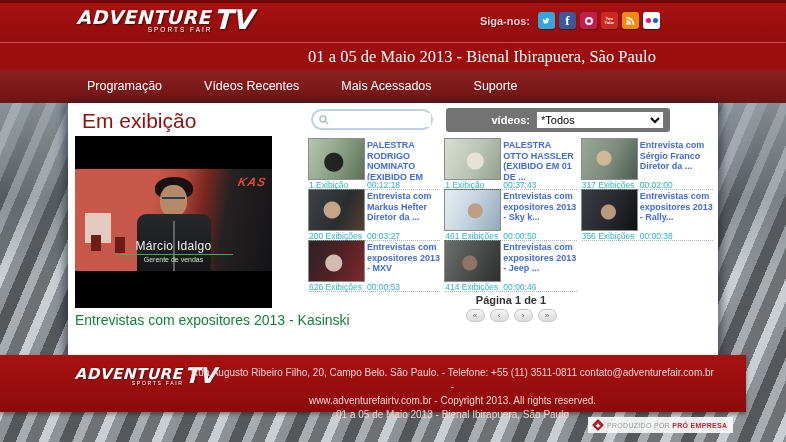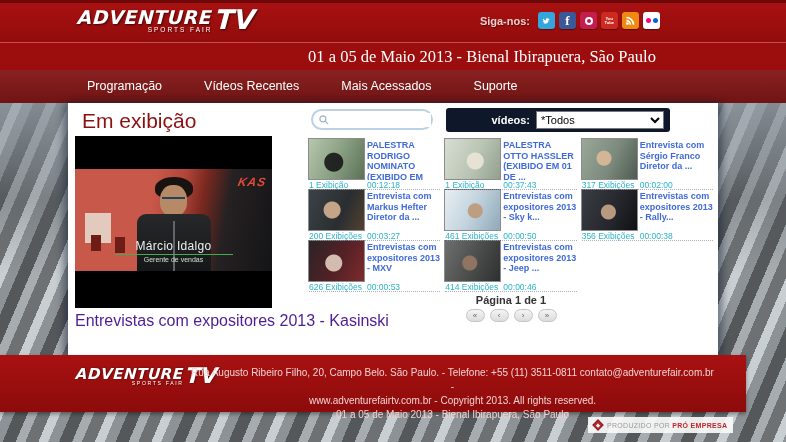--- a/index.html
+++ b/index.html
@@ -46,21 +46,21 @@
   .navbar { position:absolute; top:70px; left:0; right:0; height:33px;
     background:linear-gradient(180deg,#8a2121,#6f1414); display:flex; align-items:center; padding-left:66px; }
   .nav-item { color:#fff; font-size:12.5px; padding:0 21px; line-height:33px; cursor:pointer; }
   
   .page { position:absolute; left:68px; top:103px; width:650px; height:252px; background:#fff;
     box-shadow:-5px 0 7px rgba(20,30,50,.45), 5px 0 7px rgba(20,30,50,.45); }
   .section-title { position:absolute; left:14px; top:6px; font-size:21px; color:#8c1010; }
   .searchbar { position:absolute; left:243px; top:6px; width:122px; height:21px;
     border:2px solid #b9d2e6; border-radius:13px; background:#fff; display:flex; align-items:center; padding-left:5px; }
   .searchbar input { border:none; outline:none; flex:1; height:14px; font-size:10px; min-width:0; }
-  .filterbox { position:absolute; left:378px; top:5px; width:224px; height:24px; background:#0f172a;
+  .filterbox { position:absolute; left:378px; top:5px; width:224px; height:24px; background:#737373;
     border-radius:3px; display:flex; align-items:center; justify-content:flex-end; padding-right:6px; gap:6px; }
   .filter-label { color:#fff; font-weight:bold; font-size:11px; }
   .filterbox select { width:128px; height:18px; font-size:11px; border:1px solid #777; background:#fff; }
   
   .player { position:absolute; left:7px; top:33px; width:197px; height:172px; background:#000; }
   .scene { position:absolute; left:0; right:0; top:33px; height:102px;
     background:linear-gradient(100deg,#c7584a 0 38%, #b1453a 52%, #7b281f 62%, #262122 74%, #141416 100%); }
   .shelf { position:absolute; left:10px; top:44px; width:26px; height:30px; background:#e6ded2; opacity:.85; }
   .stool { position:absolute; width:10px; height:16px; background:#6e1d16; }
   .stool.s1 { left:16px; top:66px; } .stool.s2 { left:40px; top:68px; }
@@ -69,21 +69,21 @@
   .hair { position:absolute; left:80px; top:8px; width:38px; height:22px; background:#181211; border-radius:50% 50% 40% 40%; }
   .head { position:absolute; left:85px; top:16px; width:27px; height:31px; background:#b78a67; border-radius:46% 46% 42% 42%; }
   .glasses { position:absolute; left:87px; top:28px; width:23px; height:5px; border-top:2px solid #23435c; }
   .torso { position:absolute; left:62px; top:45px; width:74px; height:57px;
     background:linear-gradient(180deg,#26282a,#151718); border-radius:9px 9px 0 0; }
   .zip { position:absolute; left:98px; top:52px; width:2px; height:50px; background:#5f6568; }
   .lower3 { position:absolute; left:0; right:0; bottom:8px; text-align:center; }
   .l3-name { font-size:12px; color:#efefef; letter-spacing:.3px; }
   .l3-line { width:118px; height:1px; background:#3fae4e; margin:1px auto; }
   .l3-role { font-size:7px; color:#cfe0cf; }
-  .player-caption { position:absolute; left:7px; top:209px; font-size:16px; color:#4c1d95; }
+  .player-caption { position:absolute; left:7px; top:209px; font-size:14px; color:#15803d; }
   
   .grid { position:absolute; left:241px; top:36px; width:404px; display:grid;
     grid-template-columns:repeat(3, 1fr); column-gap:5px; }
   .vitem { position:relative; height:51px; border-bottom:1px dotted #a9b2ba;
     display:grid; grid-template-columns:58px 1fr; grid-template-rows:41px 10px; cursor:pointer; }
   .vthumb { grid-area:1/1; width:55px; height:40px; outline:1px solid rgba(0,0,0,.45); }
   .vtitle { grid-area:1/2; font-size:9px; font-weight:bold; color:#3f6ad8; line-height:10.5px; padding-top:1px; overflow:hidden; }
   .vviews { grid-area:2/1; font-size:8.5px; color:#29b4c9; white-space:nowrap; line-height:10px; }
   .vdur { grid-area:2/2; font-size:8.5px; color:#29b4c9; line-height:10px; }
   

